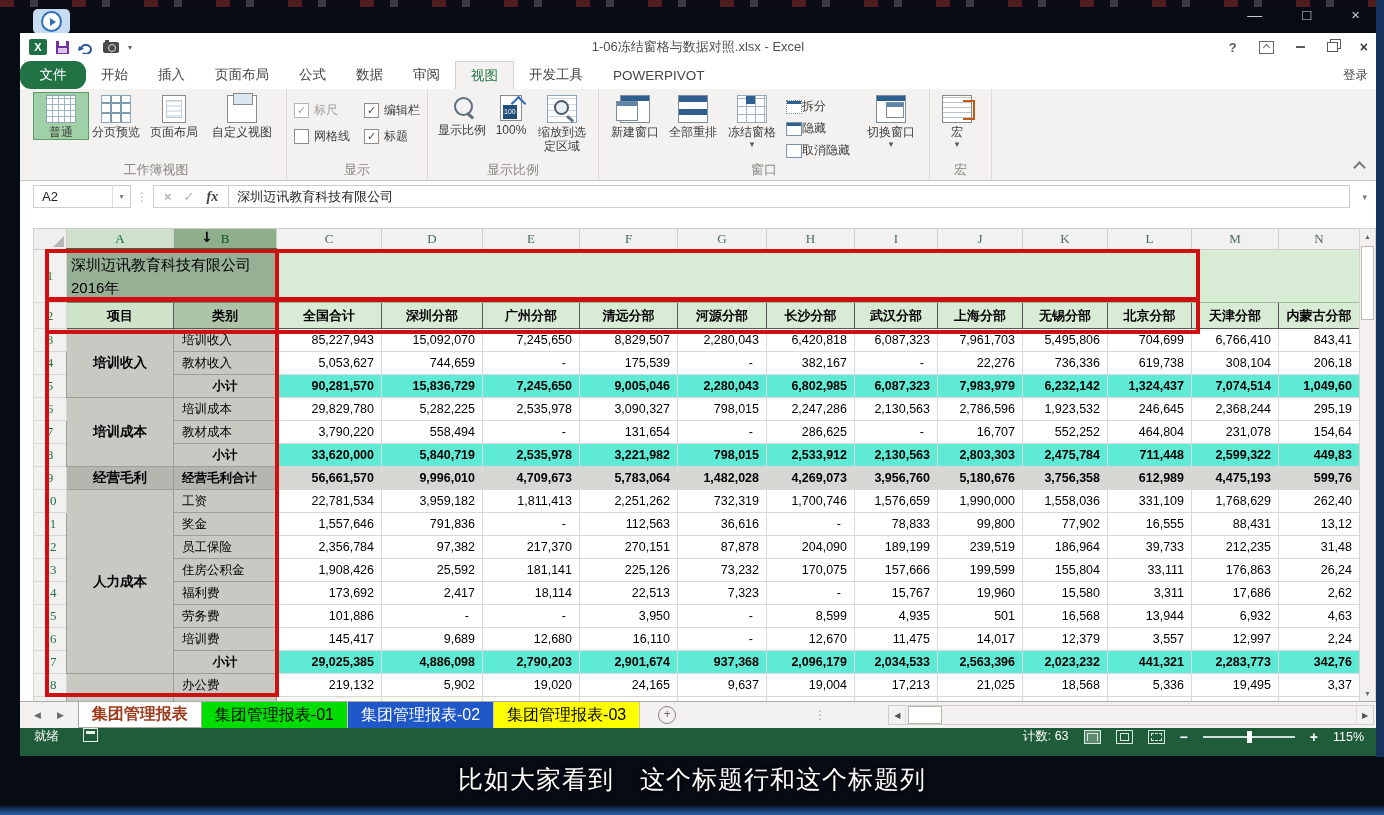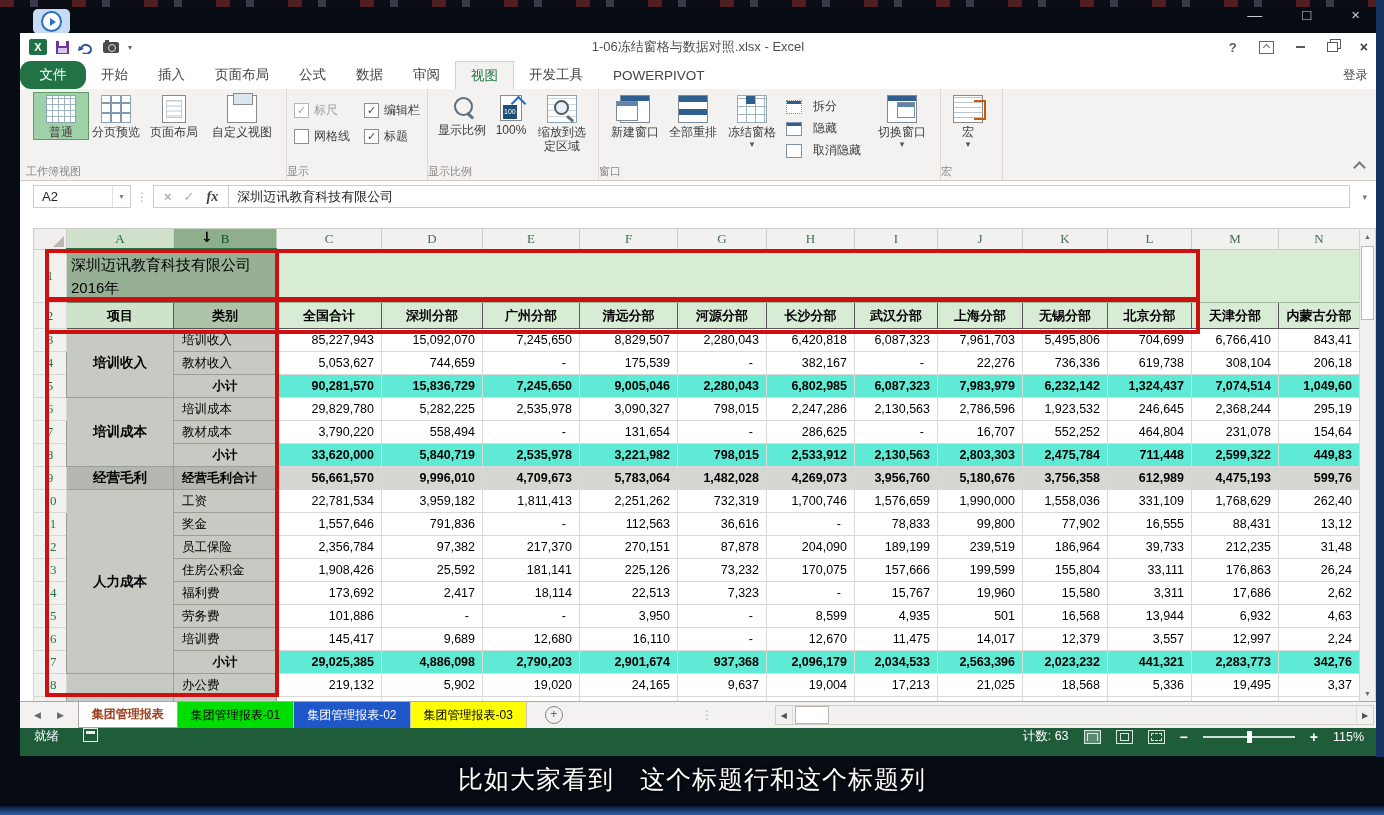--- a/index.html
+++ b/index.html
@@ -45,21 +45,21 @@
   .closeg{font-size:14px;font-weight:bold;color:#3a3a3a;}
   
   .tabrow{height:28px;display:flex;background:#fff;position:relative;}
   .ftab{background:#217346;color:#fff;width:66px;display:flex;align-items:center;justify-content:center;font-size:13.5px;border-radius:11px;}
   .rtab{padding:0 15px;display:flex;align-items:center;font-size:13.5px;color:#444;}
   .rtab.act{color:#217346;background:#f3f2f0;border:1px solid #d4d0cc;border-bottom:none;}
   .signin{position:absolute;right:8px;top:0;height:100%;display:flex;align-items:center;font-size:12.5px;color:#444;}
   
   .ribbon{height:91px;background:#f3f2f0;border-bottom:1px solid #cfccc7;display:flex;position:relative;padding-left:6px;}
   .rgroup{position:relative;border-right:1px solid #ddd9d4;padding:3px 7px 15px 7px;display:flex;align-items:flex-start;}
-  .glabel{position:absolute;bottom:1px;left:0;right:0;font-size:11px;color:#8a8781;}
+  .glabel{position:absolute;bottom:1px;left:0;right:0;text-align:center;font-size:13px;color:#8a8781;}
   .bb{display:flex;flex-direction:column;align-items:center;width:54px;padding-top:3px;font-size:12px;color:#3f3d3a;
       text-align:center;line-height:14px;}
   .bb.act{background:#9fd0a7;border:1px solid #5d9e68;padding-top:2px;}
   .ic{width:28px;height:26px;margin-bottom:2px;position:relative;}
   .ic-sheet{border:1px solid #8aa5b5;background:
      repeating-linear-gradient(90deg,transparent 0 5px,#9db4c2 5px 6px),
      repeating-linear-gradient(0deg,transparent 0 5px,#9db4c2 5px 6px),#fff;}
   .ic-pbreak{border:1px solid #8aa5b5;background:
      repeating-linear-gradient(90deg,transparent 0 8px,#7e9aae 8px 10px),
      repeating-linear-gradient(0deg,transparent 0 8px,#7e9aae 8px 10px),#fff;}
@@ -84,21 +84,21 @@
      repeating-linear-gradient(90deg,transparent 0 8px,#9db4c2 8px 9px),
      repeating-linear-gradient(0deg,transparent 0 7px,#9db4c2 7px 8px),#fff;}
   .ic-freeze::after{content:"";position:absolute;left:8px;top:0;width:9px;height:8px;background:#2e5f8f;}
   .car{font-size:9px;color:#555;line-height:10px;}
   .showcol{display:flex;flex-direction:column;gap:9px;padding-top:10px;}
   .cbx{display:flex;align-items:center;gap:5px;font-size:12px;color:#3f3d3a;white-space:nowrap;}
   .cbx.dis{color:#a09d96;}
   .box{width:13px;height:13px;border:1px solid #908d88;background:#fff;position:relative;font-size:11px;line-height:12px;text-align:center;color:#444;}
   .cbx.dis .box{border-color:#b8b5ae;color:#a6a39c;}
   .smcol{display:flex;flex-direction:column;justify-content:flex-start;gap:3px;padding-top:5px;margin:0 4px;}
-  .smbtn{display:flex;align-items:center;gap:11px;font-size:12px;color:#3f3d3a;height:19px;white-space:nowrap;}
+  .smbtn{display:flex;align-items:center;gap:0;font-size:12px;color:#3f3d3a;height:19px;white-space:nowrap;}
   .smbtn.dis{color:#a3a09a;}
   .si{width:14px;height:12px;border:1px solid #7a93a8;background:#fff;position:relative;flex:0 0 auto;}
   .si-split{border-style:dotted;}
   .si-split::after{content:"";position:absolute;left:0;right:0;top:0;height:3px;background:#2e5f8f;}
   .si-hide::after{content:"";position:absolute;left:0;right:0;top:0;height:3px;background:#2e5f8f;}
   .si.dis{border-color:#b2afa9;}
   .si-pair::after{content:"";position:absolute;left:2px;top:2px;width:5px;height:7px;border:1px solid #b2afa9;}
   .si-pair::before{content:"";position:absolute;right:1px;top:2px;width:5px;height:7px;border:1px solid #b2afa9;}
   .ic-switch{border:1px solid #7e8c99;background:#fff;box-shadow:inset 0 5px #2e5f8f;}
   .ic-switch::after{content:"";position:absolute;left:9px;top:6px;width:16px;height:14px;border:1px solid #7e8c99;background:#fff;box-shadow:inset 0 4px #5d86ad;}
@@ -150,21 +150,21 @@
   td.num.dash{padding-right:13px;}
   .rrect{position:absolute;border:4px solid #d01010;pointer-events:none;box-sizing:border-box;}
   
   .vscroll{position:absolute;right:0;top:0;width:17px;height:474px;background:#f2f1ef;border:1px solid #d7d4cf;box-sizing:border-box;}
   .vsbtn{position:absolute;left:0;right:0;height:15px;display:flex;align-items:center;justify-content:center;font-size:7px;color:#6a6a6a;}
   .vthumb{position:absolute;left:1px;right:1px;top:17px;height:72px;background:#fdfdfc;border:1px solid #bdb9b3;}
   
   .stbar{position:absolute;left:0;right:0;bottom:28px;height:26px;background:#f4f2f0;border-top:1px solid #a9a9a5;
     display:flex;align-items:stretch;}
   .stnav{display:flex;align-items:center;gap:16px;padding:0 14px;color:#6a6a66;font-size:9px;}
-  .stab{display:flex;align-items:center;padding:0 13px;font-size:12px;border-right:1px solid #c9c6c2;white-space:nowrap;}
+  .stab{display:flex;align-items:center;padding:0 13px;font-size:16px;border-right:1px solid #c9c6c2;white-space:nowrap;}
   .stab.act{border:1px solid #aaa7a2;border-top:none;font-weight:bold;}
   .stadd{display:flex;align-items:center;padding:0 18px;}
   .addc{width:16px;height:16px;border:1px solid #8a8781;border-radius:50%;color:#6a6763;font-size:12px;
     line-height:14px;text-align:center;}
   .stdots{display:flex;align-items:center;color:#b0ada8;margin:0 60px 0 120px;font-size:12px;}
   .hscroll{flex:1;margin:3px 2px;background:#f2f1ef;border:1px solid #d2cfca;display:flex;align-items:center;position:relative;}
   .hsbtn{width:16px;height:100%;display:flex;align-items:center;justify-content:center;color:#555;font-size:8px;border-right:1px solid #e0ddd8;}
   .hthumb{width:34px;height:100%;background:#fff;border:1px solid #b8b4ae;box-sizing:border-box;margin-left:2px;}
   .hsr{position:absolute;right:0;top:0;border-right:none;border-left:1px solid #e0ddd8;}
   

